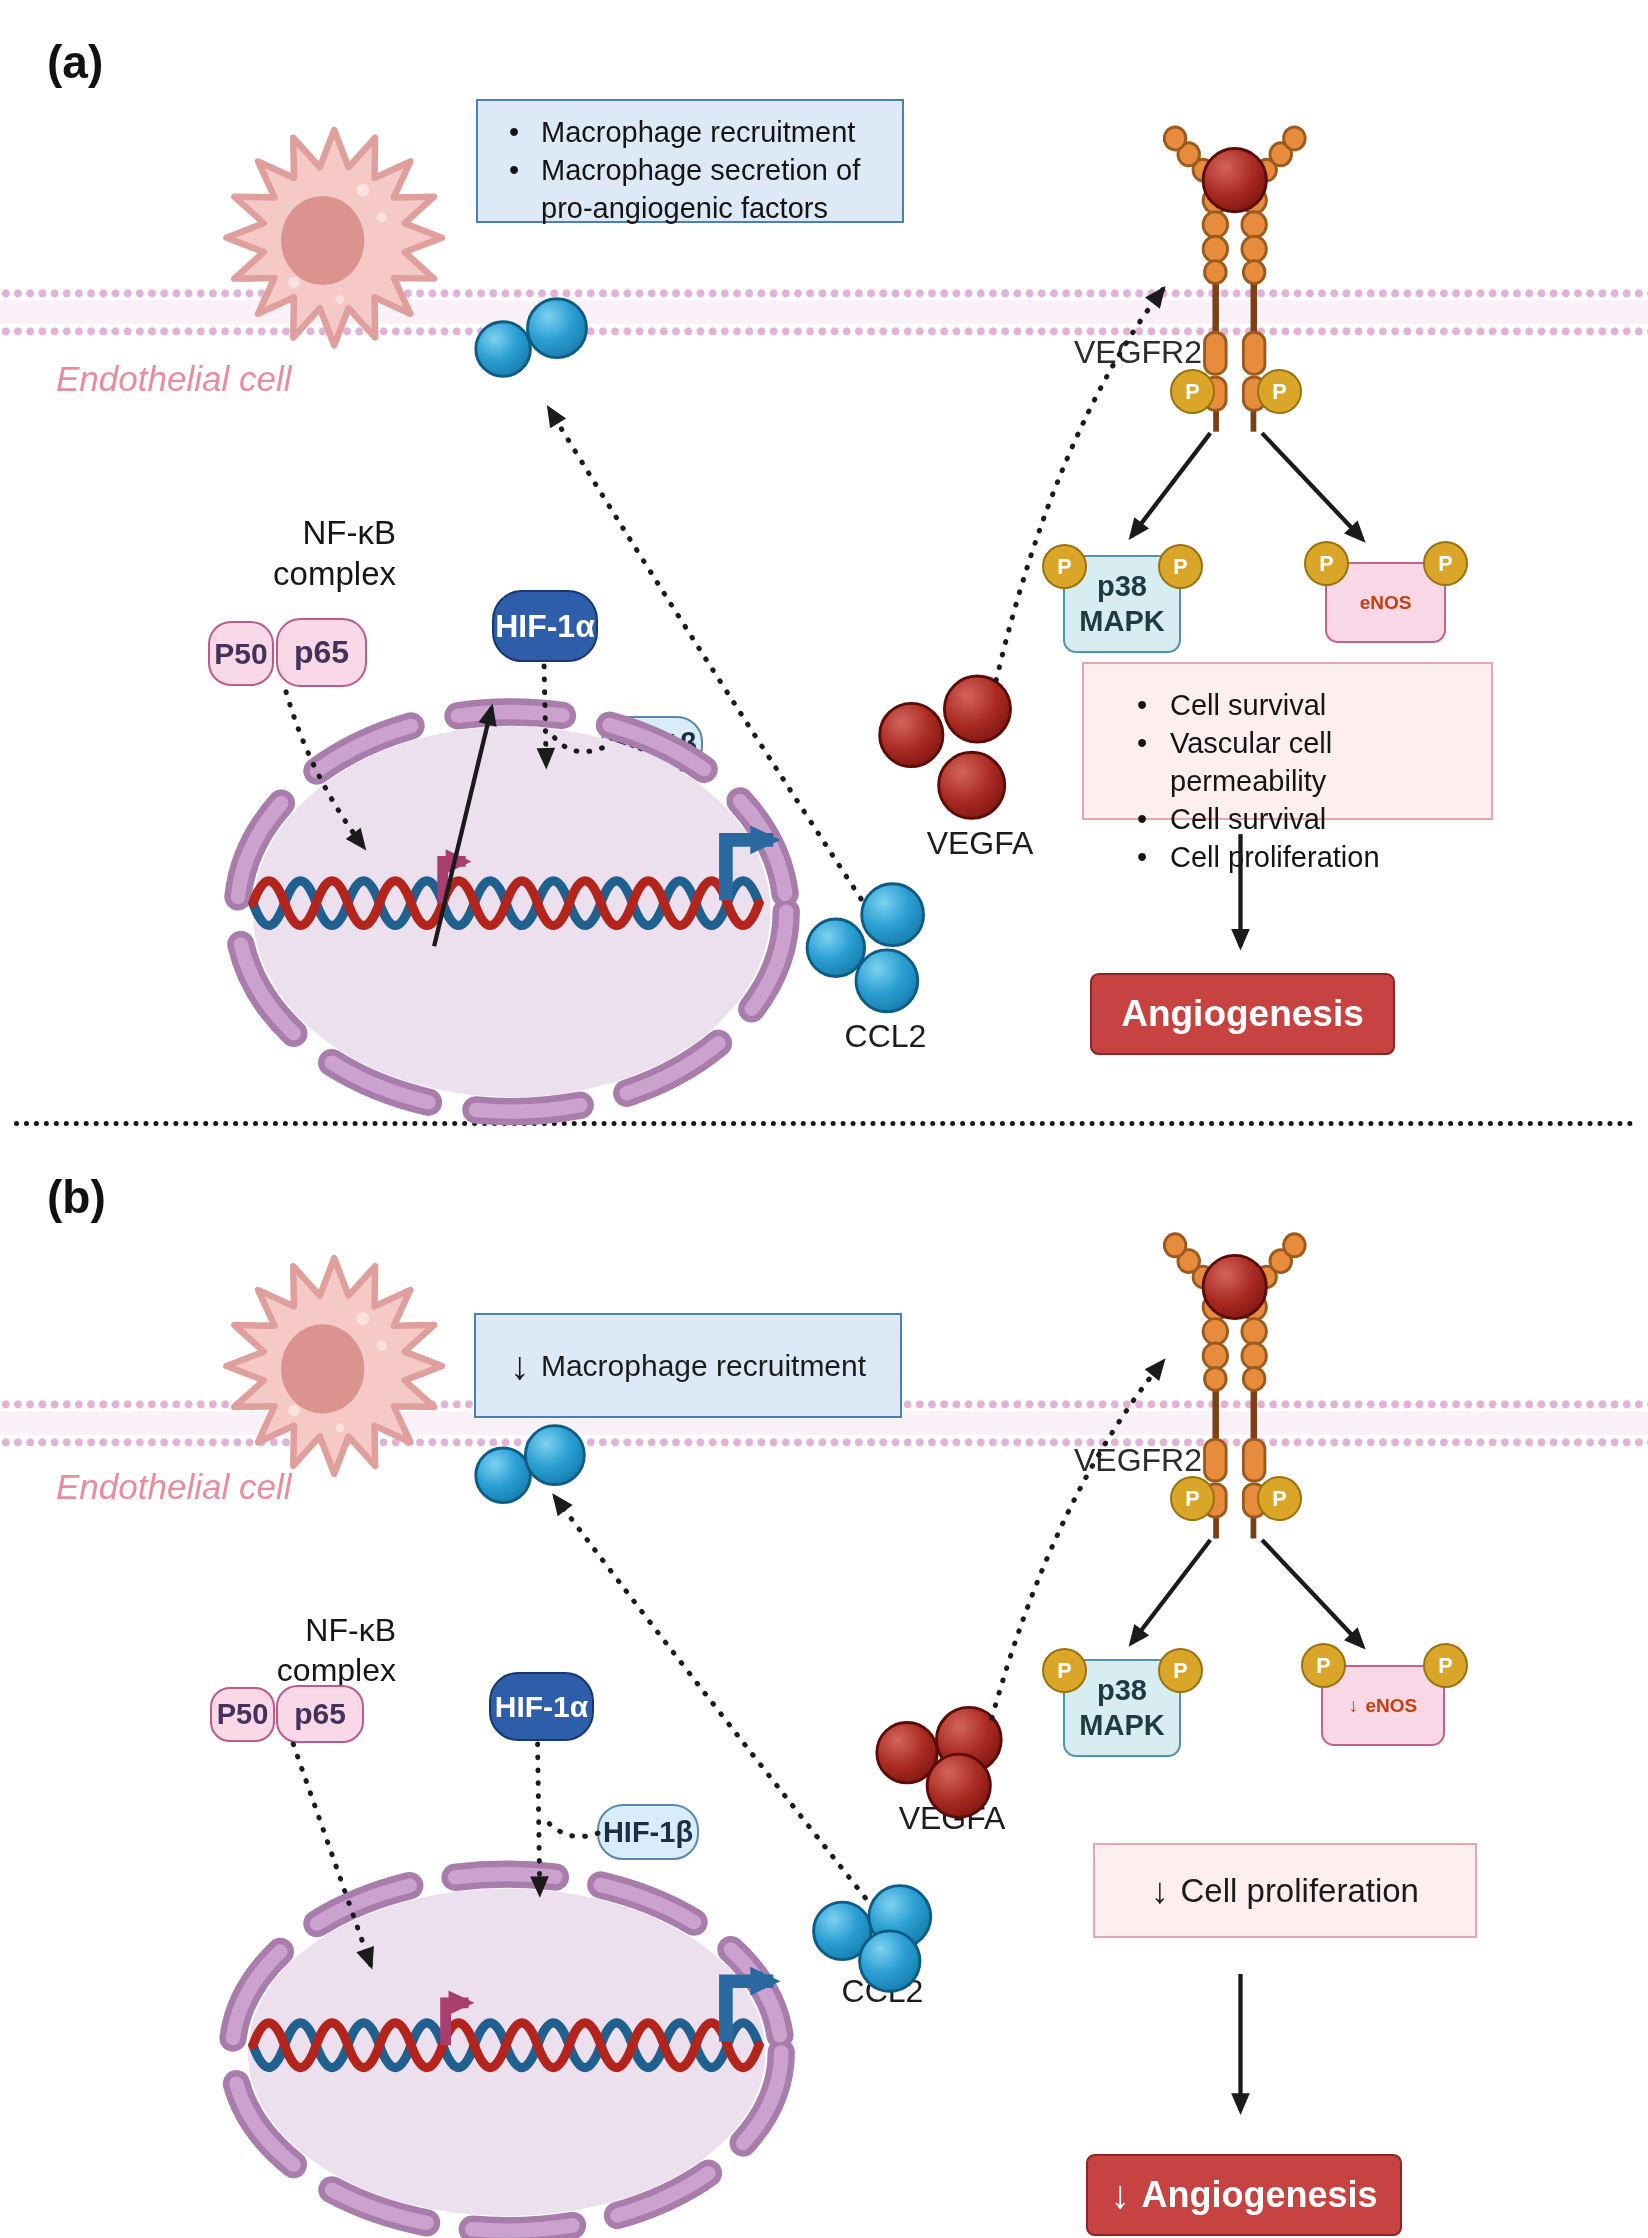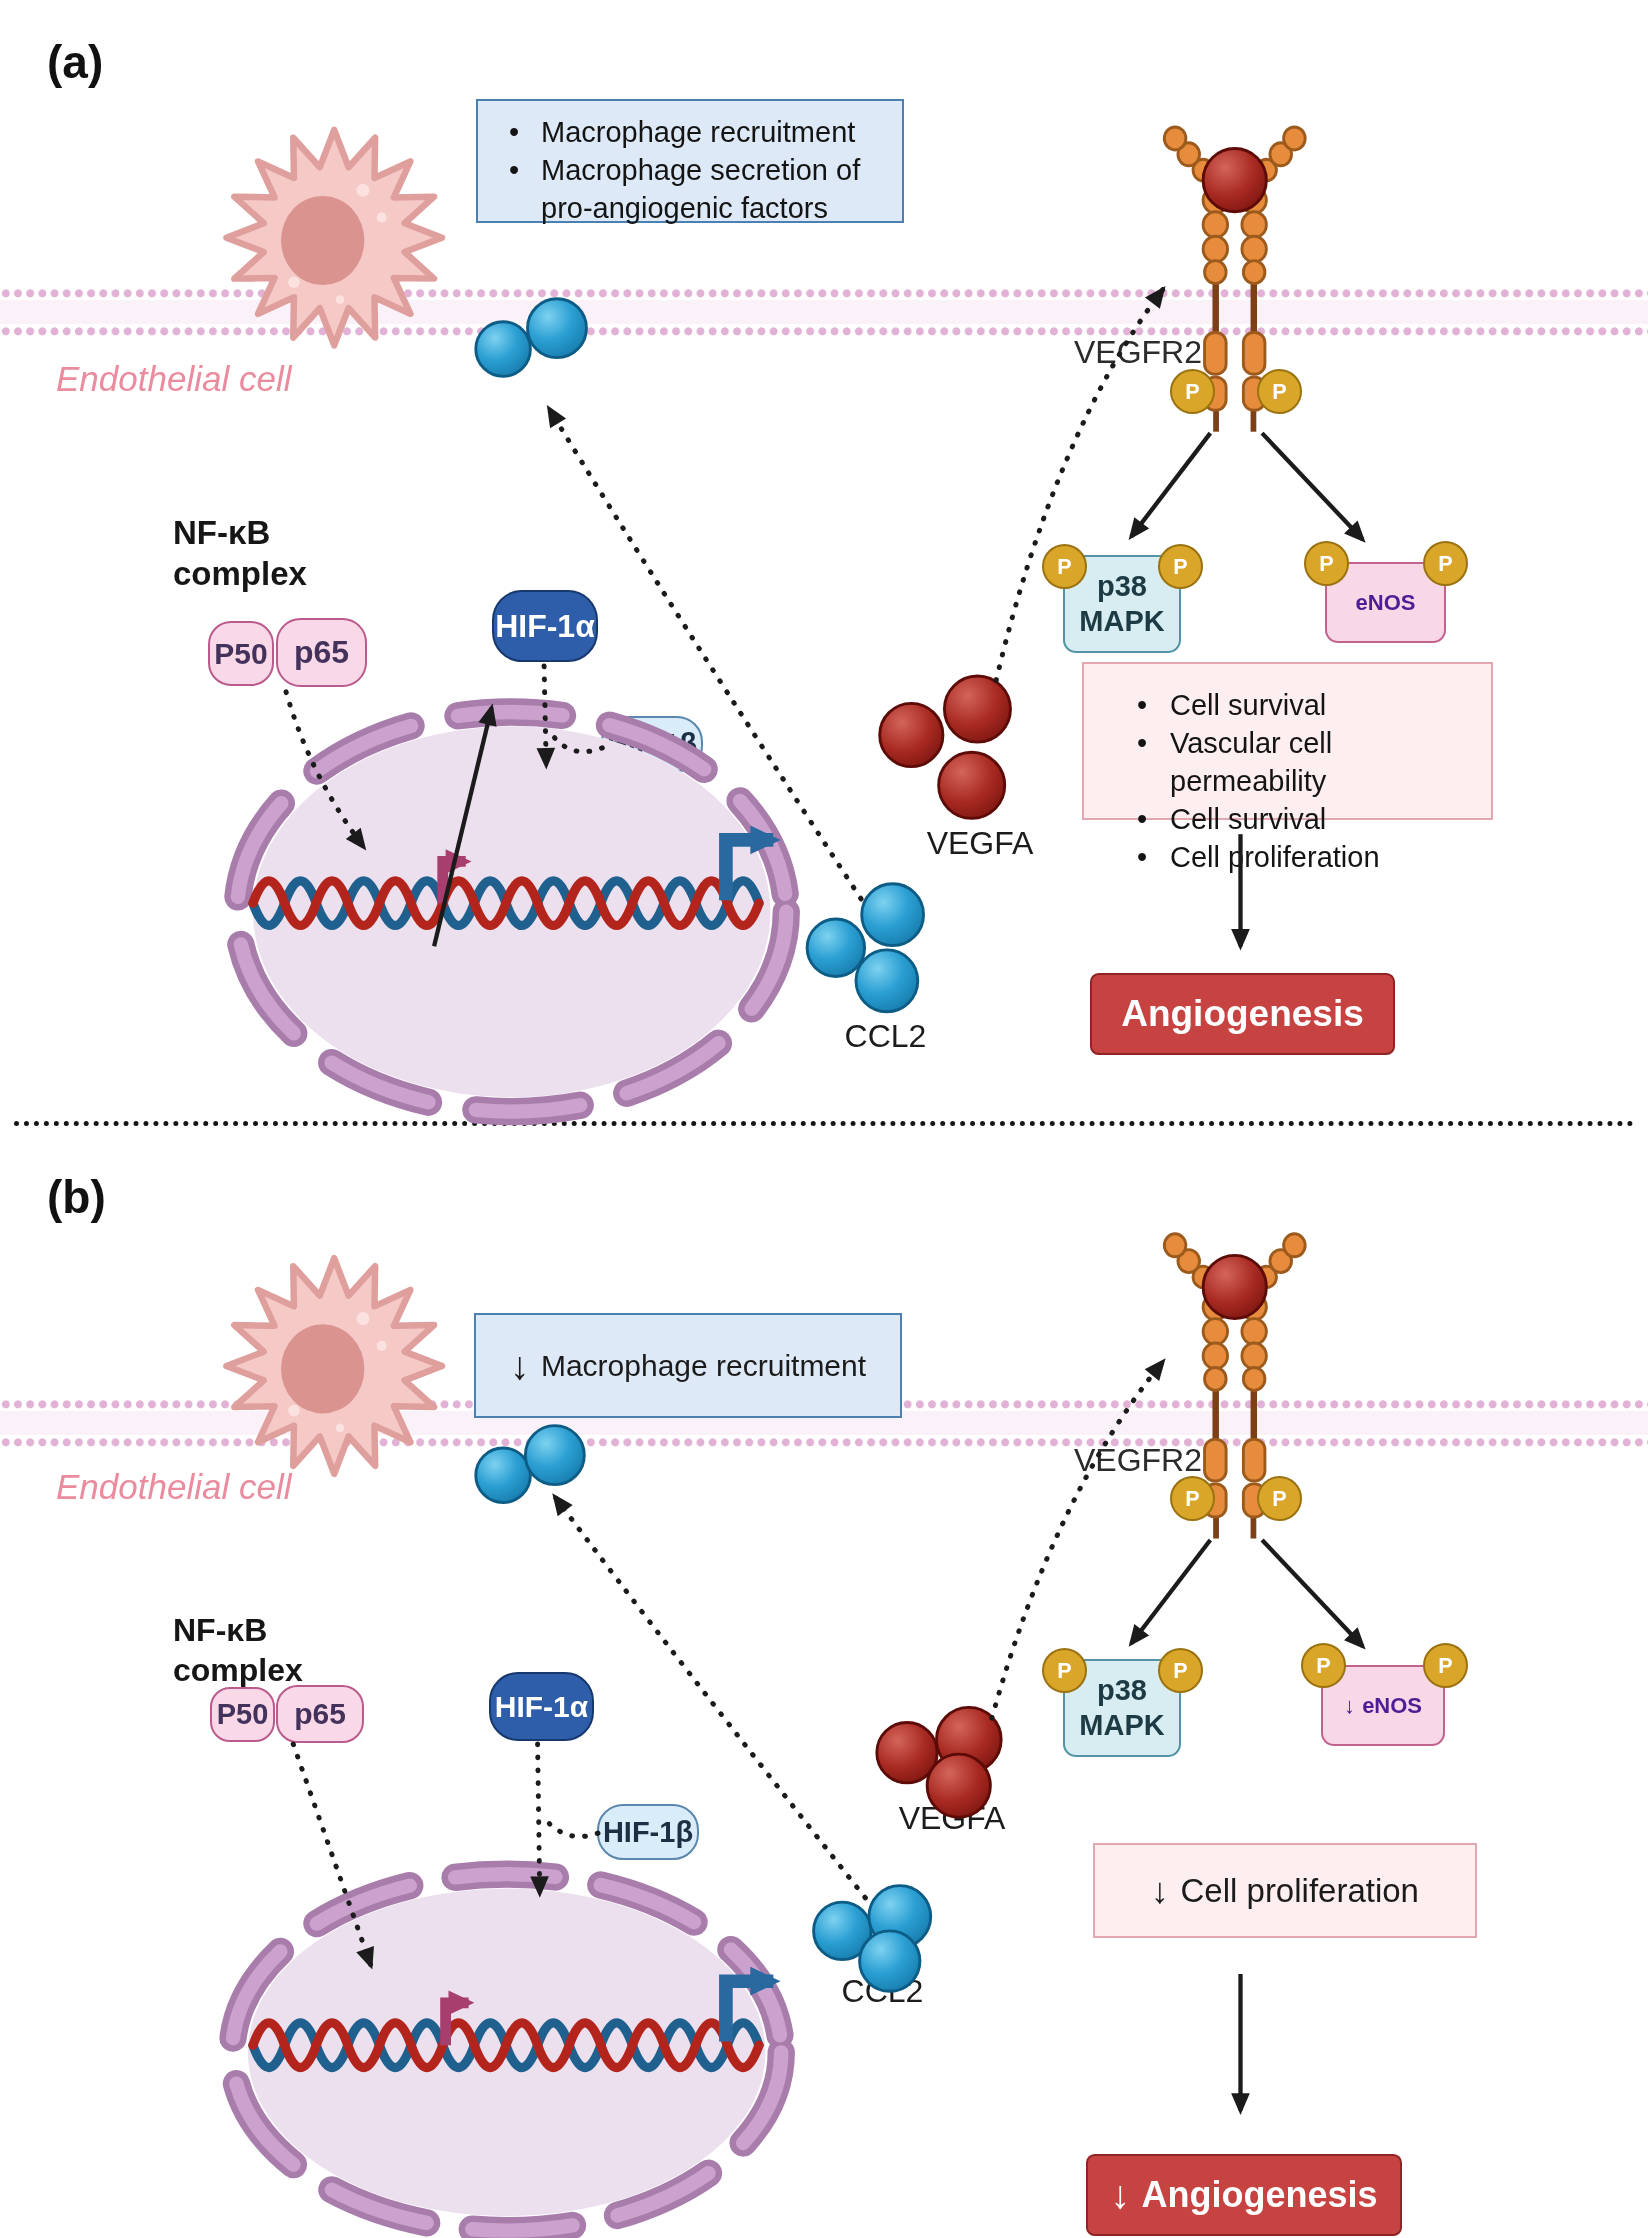--- a/index.html
+++ b/index.html
@@ -21,40 +21,40 @@
   .sep{border-top:5.8px dotted #161616;height:0;z-index:2;}
 
   .info-box{background:#dde9f6;border:2.9px solid #4b80b1;box-sizing:border-box;}
   .info-box .items{padding:11.5px 14.4px 7.2px 63px;}
   .info-box .li{font-size:29px;line-height:38px;color:#141414;position:relative;}
   .info-box .li::before{content:"•";position:absolute;left:-32px;font-size:29px;}
   .center-line{display:flex;align-items:center;justify-content:center;gap:11.5px;}
 
   .endo{font-size:35px;font-style:italic;color:#ea8b9e;}
 
-  .nfkb{font-size:33px;line-height:41px;font-weight:bold;color:#161616;text-align:left;}
+  .nfkb{font-size:33px;line-height:41px;font-weight:normal;color:#161616;text-align:right;}
 
   .pill{display:flex;align-items:center;justify-content:center;font-weight:bold;box-sizing:border-box;}
   .pill-pink{background:#f9d8e8;border:2.9px solid #bb5b8d;color:#43325c;}
   .pill-dkblue{background:#2e5ea9;border:2.9px solid #16386e;color:#ffffff;}
   .pill-ltblue{background:#d9ecf9;border:2.9px solid #5b87ad;color:#1c2f45;}
   .pill-white{background:#eef6fc;border:2.9px solid #3c5a78;color:#17293d;}
   .pill-arnt{background:#e9f4fb;border:2.9px solid #7fa8cc;color:#222222;}
 
   .gene-lbl{font-weight:bold;font-size:35px;text-align:center;}
   .nre{color:#6d1f2c;} .hre{color:#2f5fa8;}
 
   .pbadge{width:45px;height:45px;border-radius:50%;background:#d9a62a;border:2.9px solid #9a7210;
     display:flex;align-items:center;justify-content:center;color:#fff;font-weight:bold;font-size:21.6px;
     box-sizing:border-box;z-index:4;}
 
   .kinase-box{box-sizing:border-box;border-radius:13px;display:flex;flex-direction:column;
     align-items:center;justify-content:center;font-weight:bold;}
   .p38{background:#d8edf2;border:2.2px solid #5293a5;color:#1d3b44;font-size:29px;line-height:35px;}
-  .enos{background:#f8d7e7;border:2.2px solid #c2638f;color:#4c1d95;font-size:22px;flex-direction:row;gap:7.2px;}
+  .enos{background:#f8d7e7;border:2.2px solid #c2638f;color:#c2410c;font-size:19px;flex-direction:row;gap:7.2px;}
 
   .effects{background:#fdeef0;border:2.2px solid #e2a7af;box-sizing:border-box;margin-left:45px;}
   .effects .items{padding:21.6px 14.4px 7.2px 86px;}
   .effects .li{font-size:29px;line-height:38px;color:#141414;position:relative;}
   .effects .li::before{content:"•";position:absolute;left:-33px;font-size:29px;}
 
   .outcome{background:#c64341;border:2.9px solid #8e2425;border-radius:8.6px;color:#ffffff;
     font-weight:bold;font-size:37px;display:flex;align-items:center;justify-content:center;gap:11.5px;
     box-sizing:border-box;}
 

